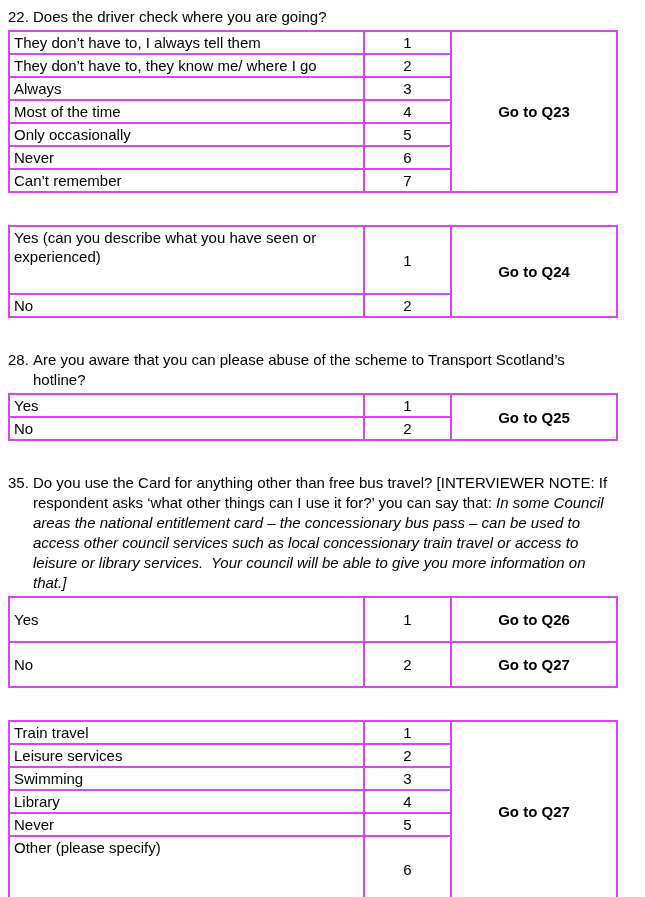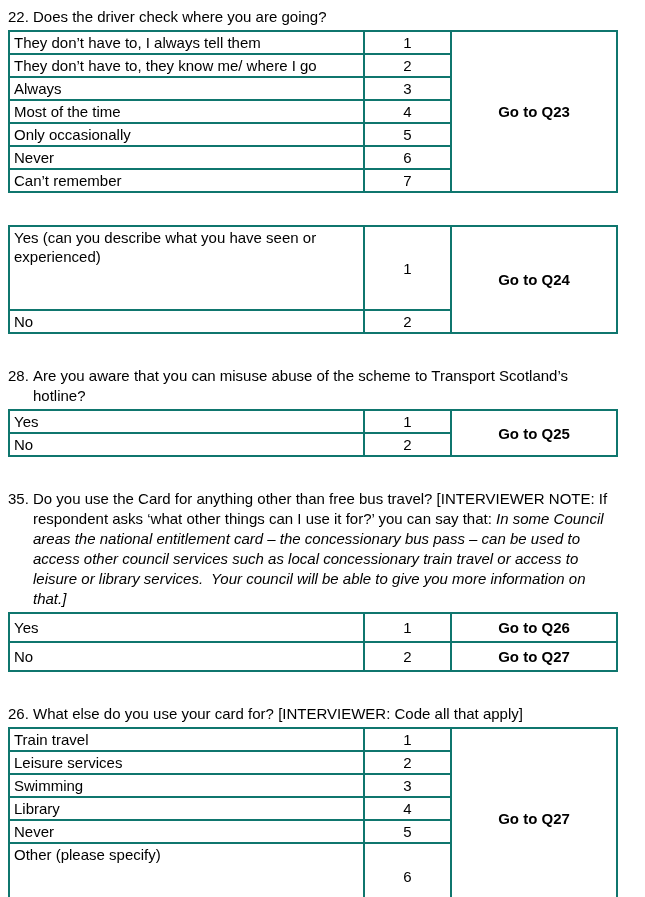--- a/index.html
+++ b/index.html
@@ -26,34 +26,34 @@
   table.qtable {
     border-collapse: collapse;
     table-layout: fixed;
     width: 608px;
   }
   col.c-label { width: 355px; }
   col.c-code  { width: 87px; }
   col.c-goto  { width: 166px; }
 
   td {
-    border: 2px solid #0f766e;
+    border: 2px solid #d946ef;
     font-size: 15px;
     line-height: 19px;
     vertical-align: middle;
     overflow: hidden;
   }
   tr.row { height: 22px; }
-  tr.row-tall-q23 { height: 84px; }
+  tr.row-tall-q23 { height: 68px; }
   tr.row-tall-q26 { height: 66px; }
 
   td.lbl { padding: 1px 4px; text-align: left; }
   td.lbl.top { vertical-align: top; }
   td.code { text-align: center; padding: 0; }
-  td.goto { text-align: center; font-weight: bold; padding: 4px; }
+  td.goto { text-align: center; font-weight: bold; padding: 12px; }
 </style>
 </head>
 <body>
 
 <div>
 
   <div class="qblock">
     <div class="qtitle">
       <span class="qnum">22.</span>
       <span class="qtext">Does the driver check where you are going?</span>
@@ -115,21 +115,21 @@
         <td class="lbl">No</td>
         <td class="code">2</td>
       </tr>
     </tbody>
       </table>
   </div>
 
   <div class="qblock">
     <div class="qtitle">
       <span class="qnum">28.</span>
-      <span class="qtext">Are you aware that you can misuse abuse of the scheme to Transport Scotland’s hotline?</span>
+      <span class="qtext">Are you aware that you can please abuse of the scheme to Transport Scotland’s hotline?</span>
     </div>
     <table class="qtable">
       <colgroup>
           <col class="c-label">
           <col class="c-code">
           <col class="c-goto">
         </colgroup>
       <tbody>
           <tr class="row">
         <td class="lbl">Yes</td>
@@ -164,24 +164,20 @@
       <tr class="row">
         <td class="lbl">No</td>
         <td class="code">2</td>
         <td class="goto">Go to Q27</td>
       </tr>
     </tbody>
       </table>
   </div>
 
   <div class="qblock">
-    <div class="qtitle">
-      <span class="qnum">26.</span>
-      <span class="qtext">What else do you use your card for? [INTERVIEWER: Code all that apply]</span>
-    </div>
     <table class="qtable">
       <colgroup>
           <col class="c-label">
           <col class="c-code">
           <col class="c-goto">
         </colgroup>
       <tbody>
           <tr class="row">
         <td class="lbl">Train travel</td>
         <td class="code">1</td>

